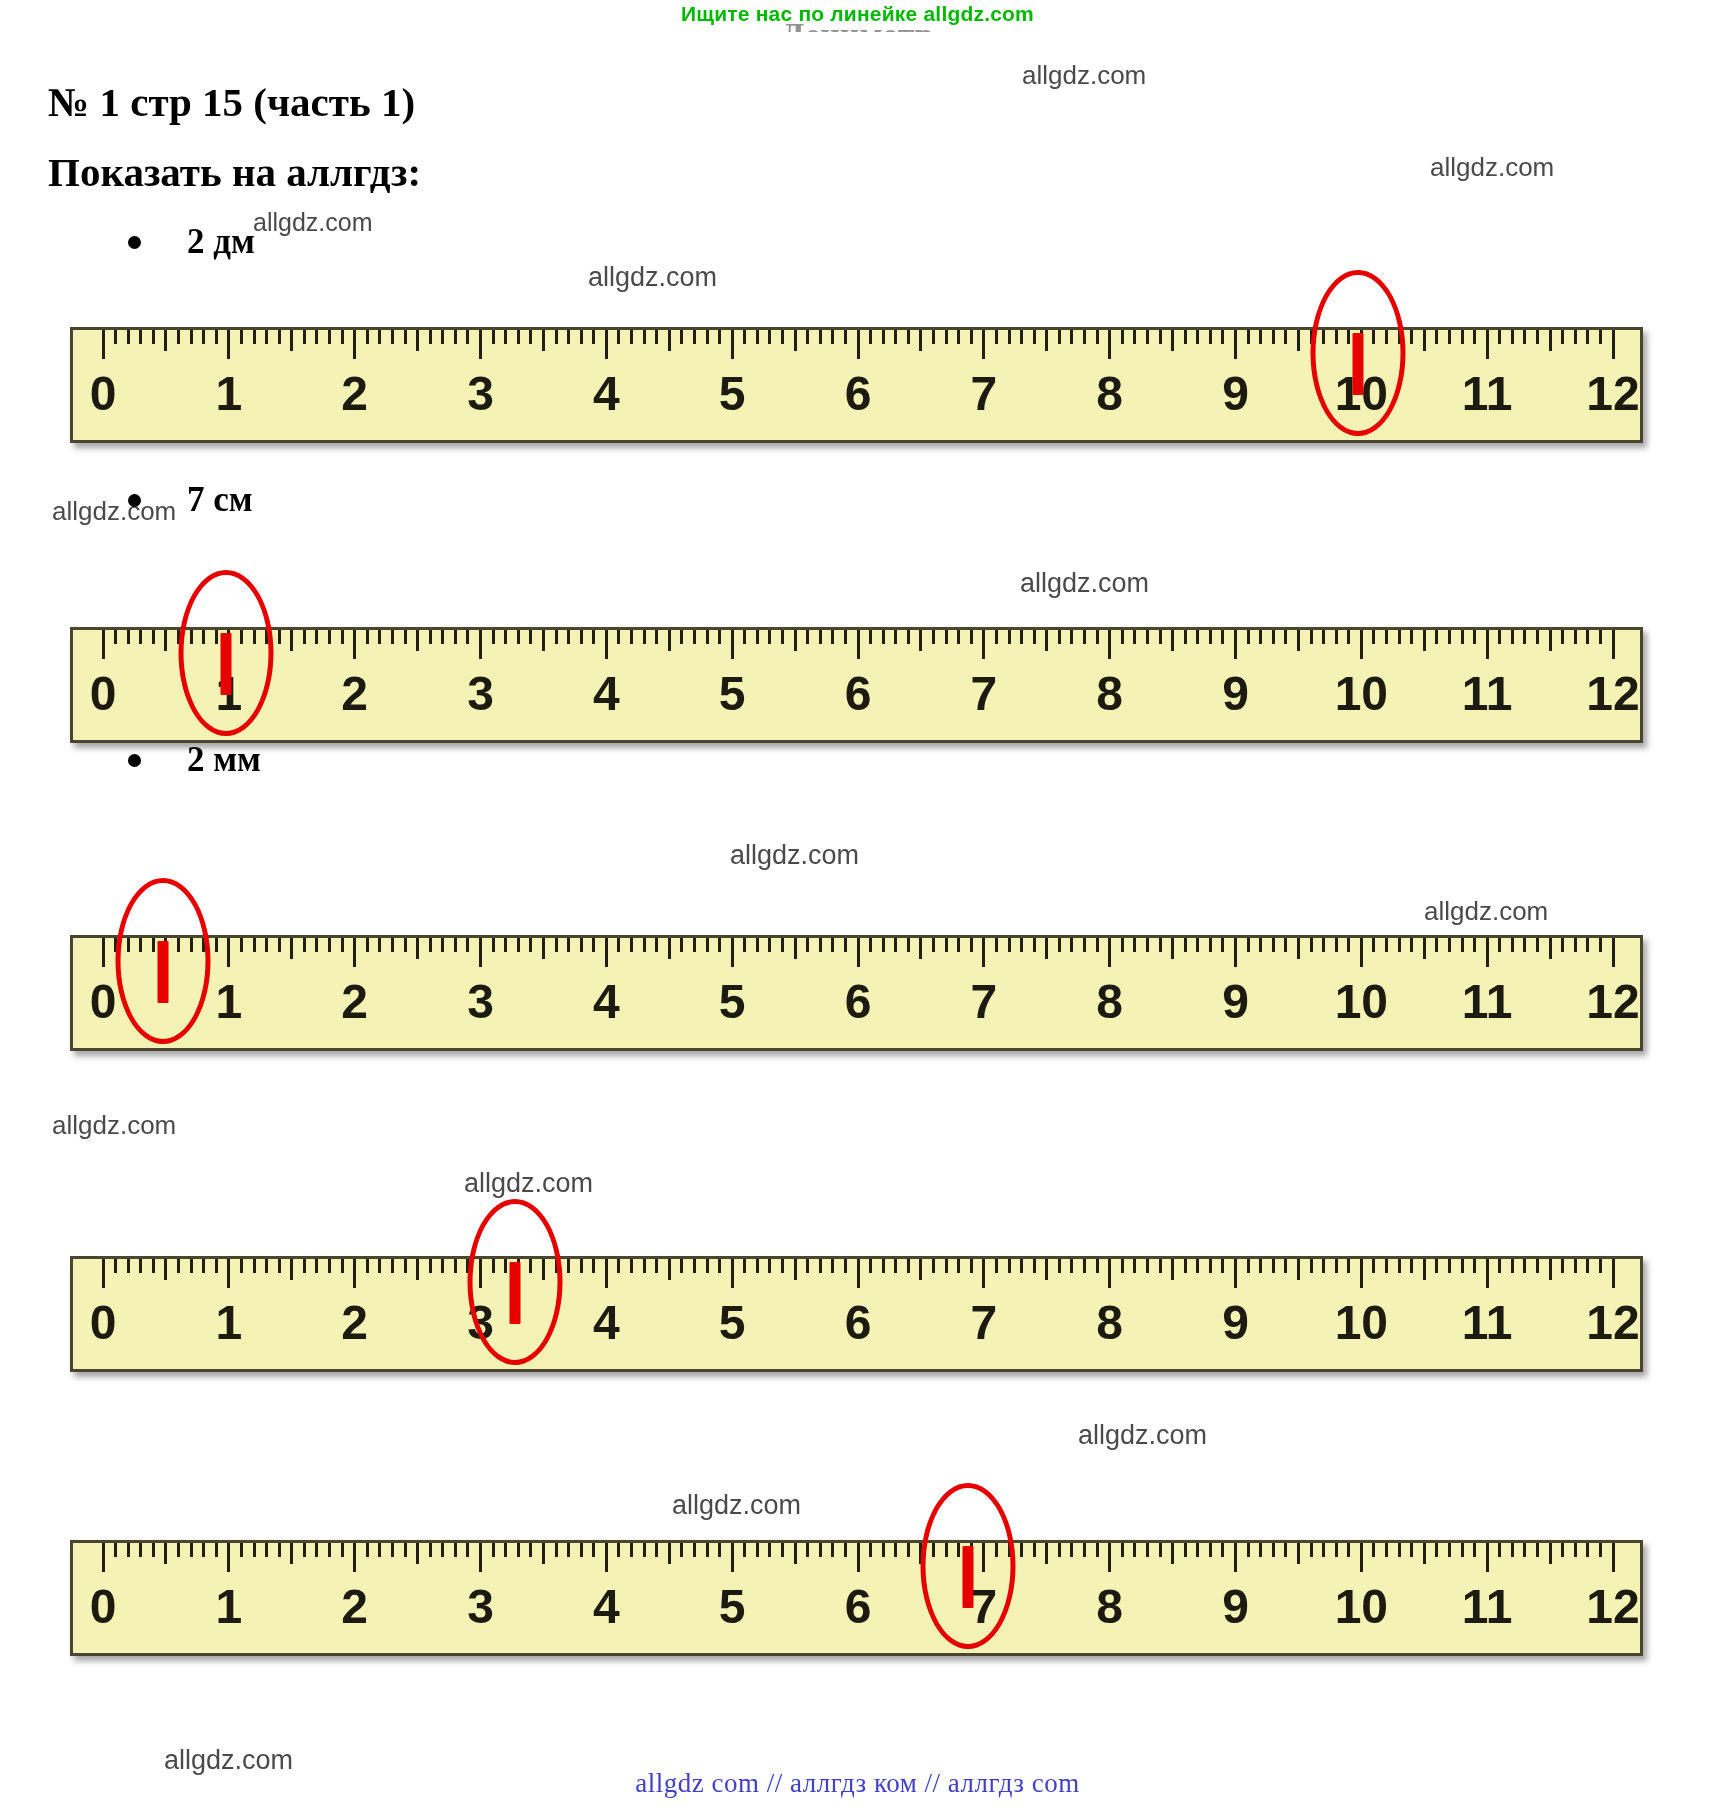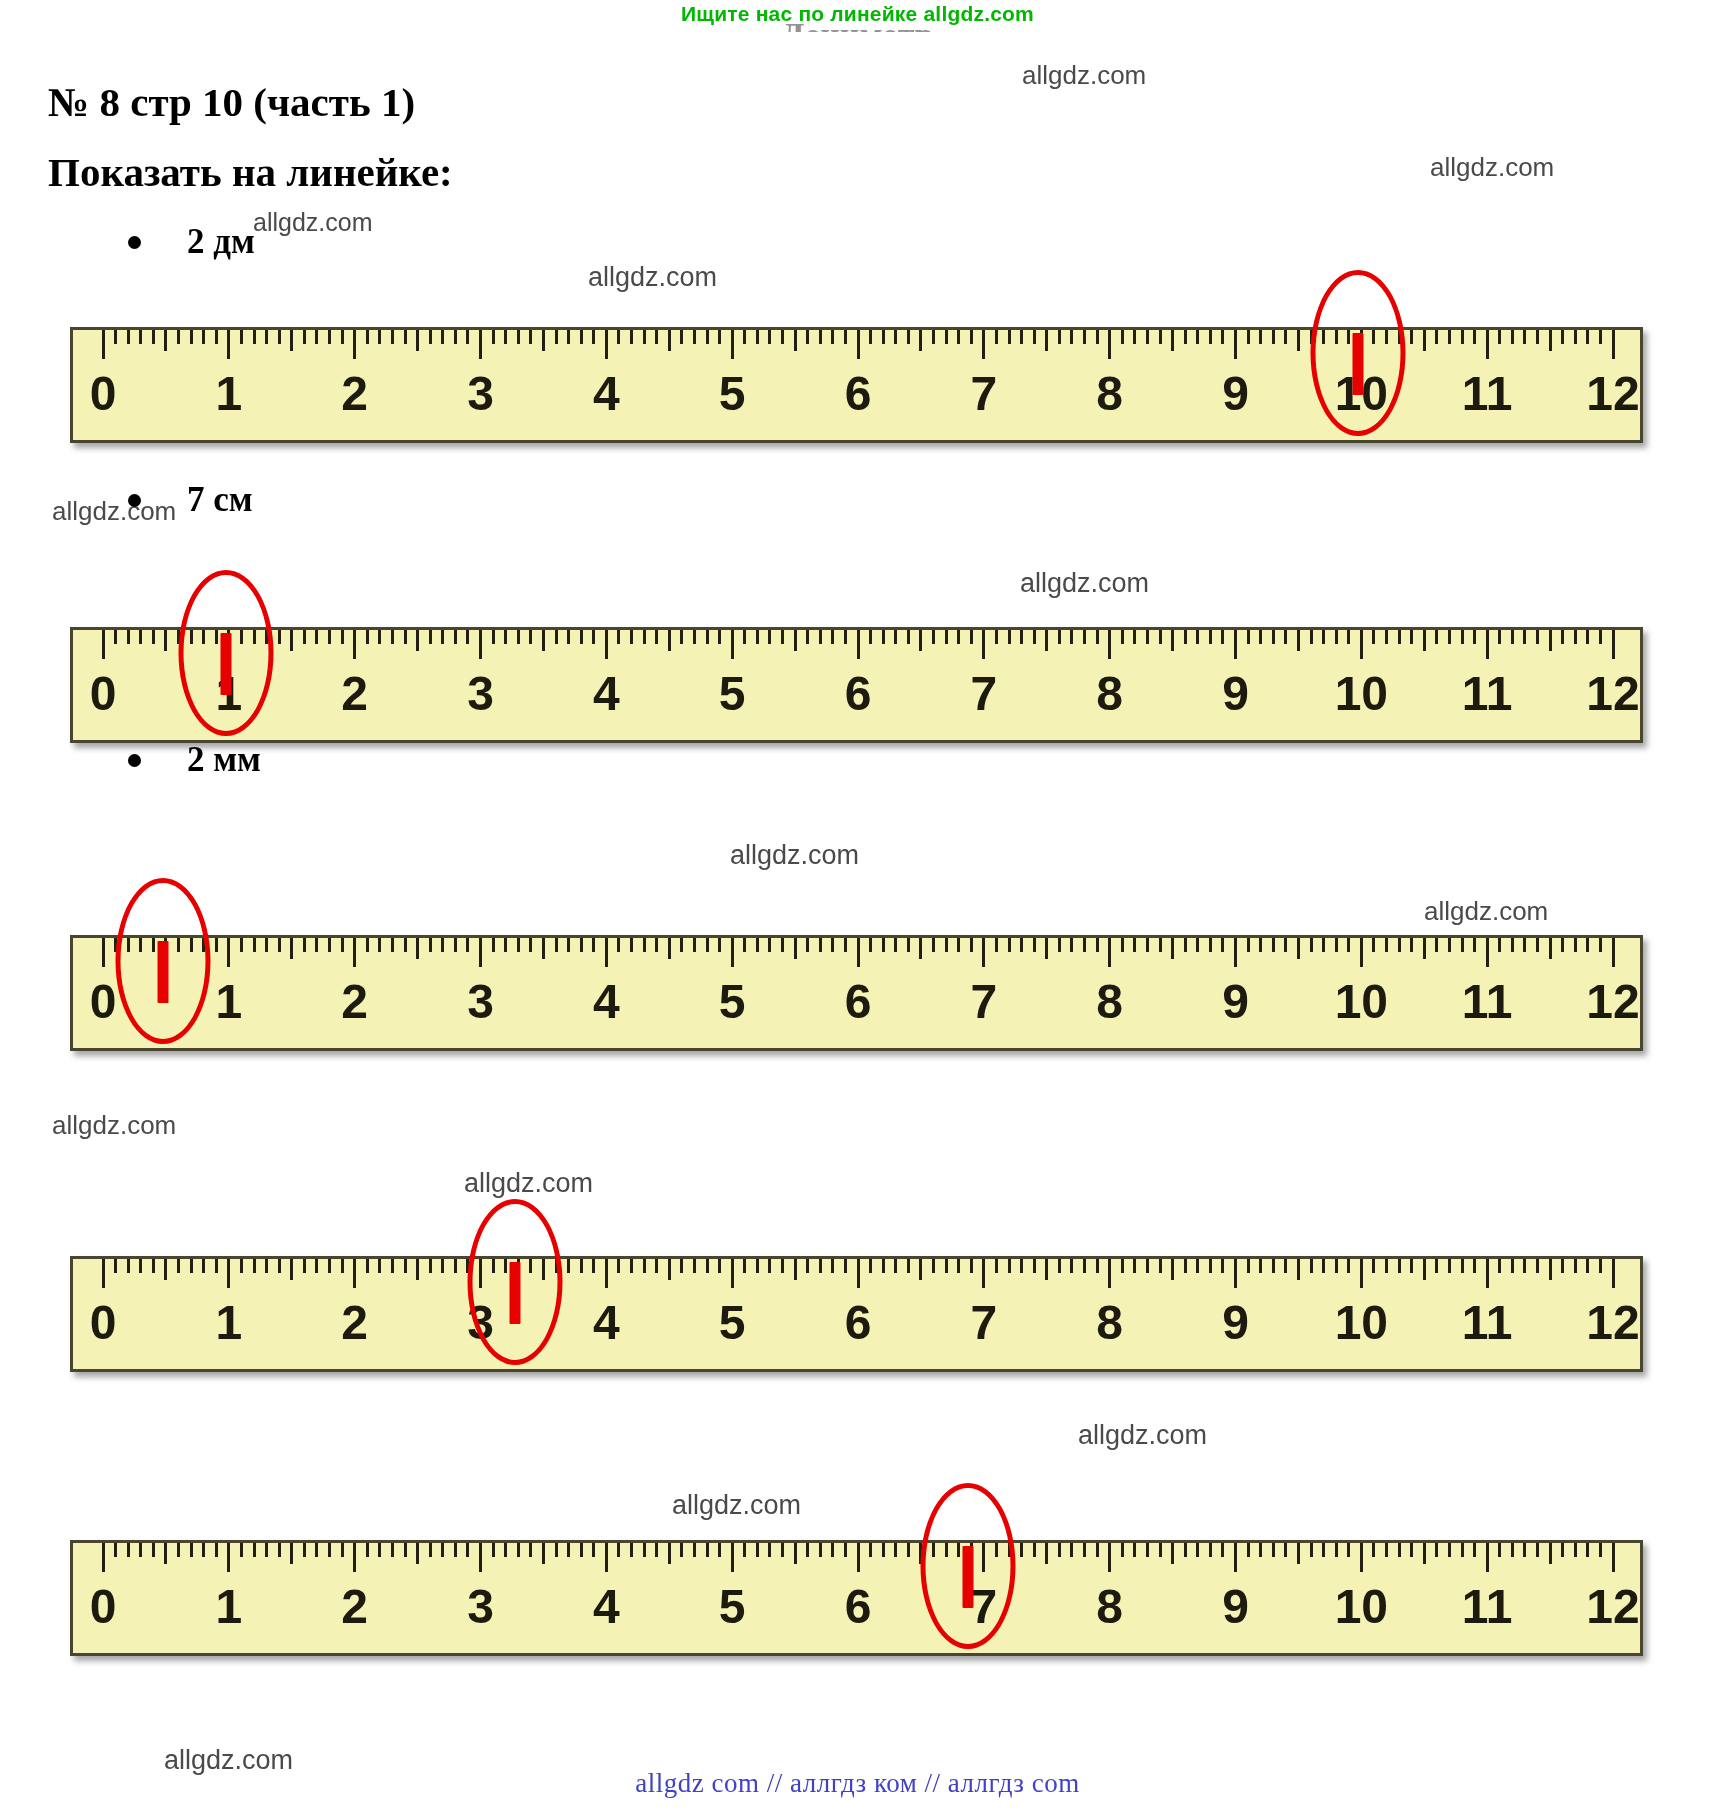--- a/index.html
+++ b/index.html
@@ -159,22 +159,22 @@
     color: #4141c8;
     letter-spacing: 0.5px;
   }
 </style>
 </head>
 <body>
 
 <div class="top-banner">Ищите нас по линейке allgdz.com</div>
 <div class="top-title-ghost">Дециметр</div>
 
-<div class="h-task">№ 8 стр 10 (часть 1)</div>
-<div class="h-sub">Показать на линейке:</div>
+<div class="h-task">№ 1 стр 15 (часть 1)</div>
+<div class="h-sub">Показать на аллгдз:</div>
 
 <div id="content-host">
     <div class="wm" style="left: 1022px; top: 60px; font-size: 26px;">allgdz.com</div>
     <div class="wm" style="left: 1430px; top: 152px; font-size: 26px;">allgdz.com</div>
     <div class="wm" style="left: 253px; top: 208px; font-size: 25px;">allgdz.com</div>
     <div class="wm" style="left: 588px; top: 262px; font-size: 27px;">allgdz.com</div>
     <div class="wm" style="left: 52px; top: 496px; font-size: 26px;">allgdz.com</div>
     <div class="wm" style="left: 1020px; top: 568px; font-size: 27px;">allgdz.com</div>
     <div class="wm" style="left: 730px; top: 840px; font-size: 27px;">allgdz.com</div>
     <div class="wm" style="left: 1424px; top: 896px; font-size: 26px;">allgdz.com</div>

